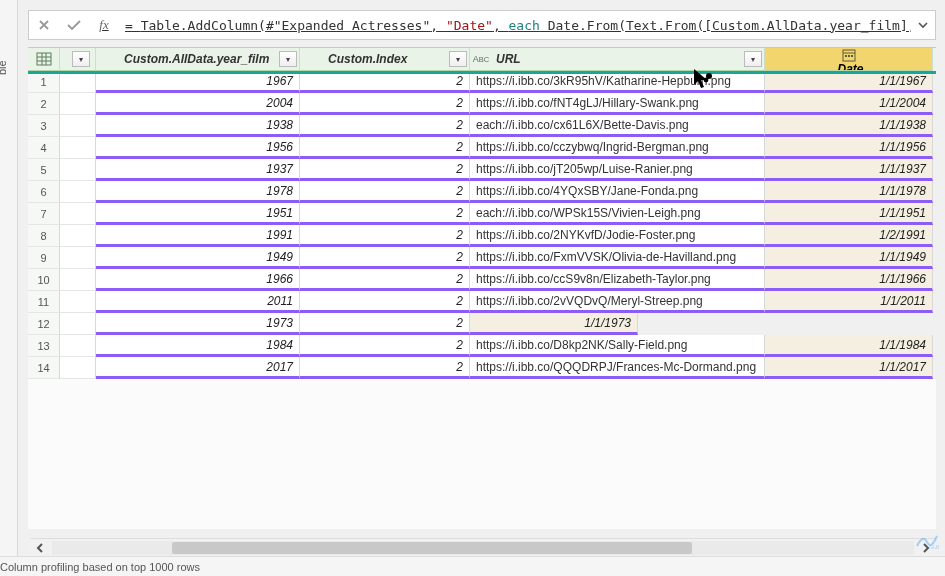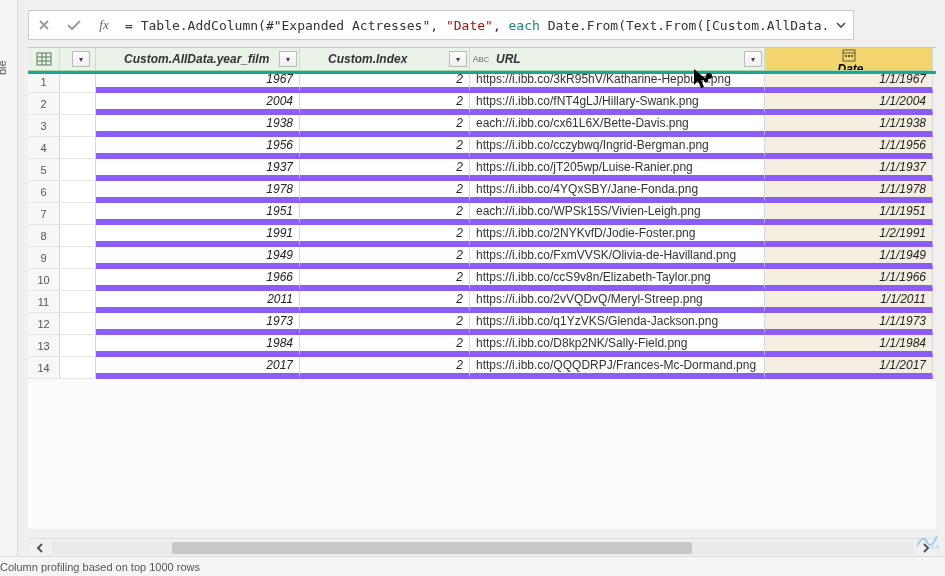--- a/index.html
+++ b/index.html
@@ -27,26 +27,27 @@
     left: -4px;
     font-size: 11px;
     color: #555;
     transform: rotate(-90deg);
     transform-origin: left top;
   }
   .formula-bar {
     position: absolute;
     left: 28px;
     top: 10px;
-    width: 826px;
+    width: 908px;
     height: 30px;
     display: flex;
     align-items: center;
     background: #fff;
     border: 1px solid #ccc;
+    text-decoration: underline;
   }
   .fb-btn {
     width: 30px;
     height: 28px;
     display: flex;
     align-items: center;
     justify-content: center;
     color: #888;
     cursor: pointer;
   }
@@ -188,21 +189,21 @@
     font-size: 11px;
   }
   .cell-gap {
     width: 36px;
     border-right: 1px solid #d8d8d8;
     border-bottom: 1px solid #e5e5e5;
     background: #fff;
   }
   .cell {
     border-right: 1px solid #d8d8d8;
-    border-bottom: 6px solid #8b5cf6;
+    border-bottom: 3px solid #8b5cf6;
     background: #fff;
     display:flex;align-items:center;
     padding: 0 6px;
     font-size: 12px;
     color: #333;
     overflow:hidden;
     white-space:nowrap;
   }
   .cell.year { width: 204px; justify-content:flex-end; font-style: italic; color:#222;}
   .cell.index { width: 170px; justify-content:flex-end; font-style: italic; color:#222;}
@@ -440,21 +441,20 @@
         <div class="cell year">2011</div>
         <div class="cell index">2</div>
         <div class="cell url">https://i.ibb.co/2vVQDvQ/Meryl-Streep.png</div>
         <div class="cell date">1/1/2011</div>
       </div>
       <div class="drow">
         <div class="rnum">12</div>
         <div class="cell-gap"></div>
         <div class="cell year">1973</div>
         <div class="cell index">2</div>
-        <div class="cell url">https://i.ibb.co/q1YzVKS/Glenda-Jackson.png</div>
         <div class="cell date">1/1/1973</div>
       </div>
       <div class="drow">
         <div class="rnum">13</div>
         <div class="cell-gap"></div>
         <div class="cell year">1984</div>
         <div class="cell index">2</div>
         <div class="cell url">https://i.ibb.co/D8kp2NK/Sally-Field.png</div>
         <div class="cell date">1/1/1984</div>
       </div>

